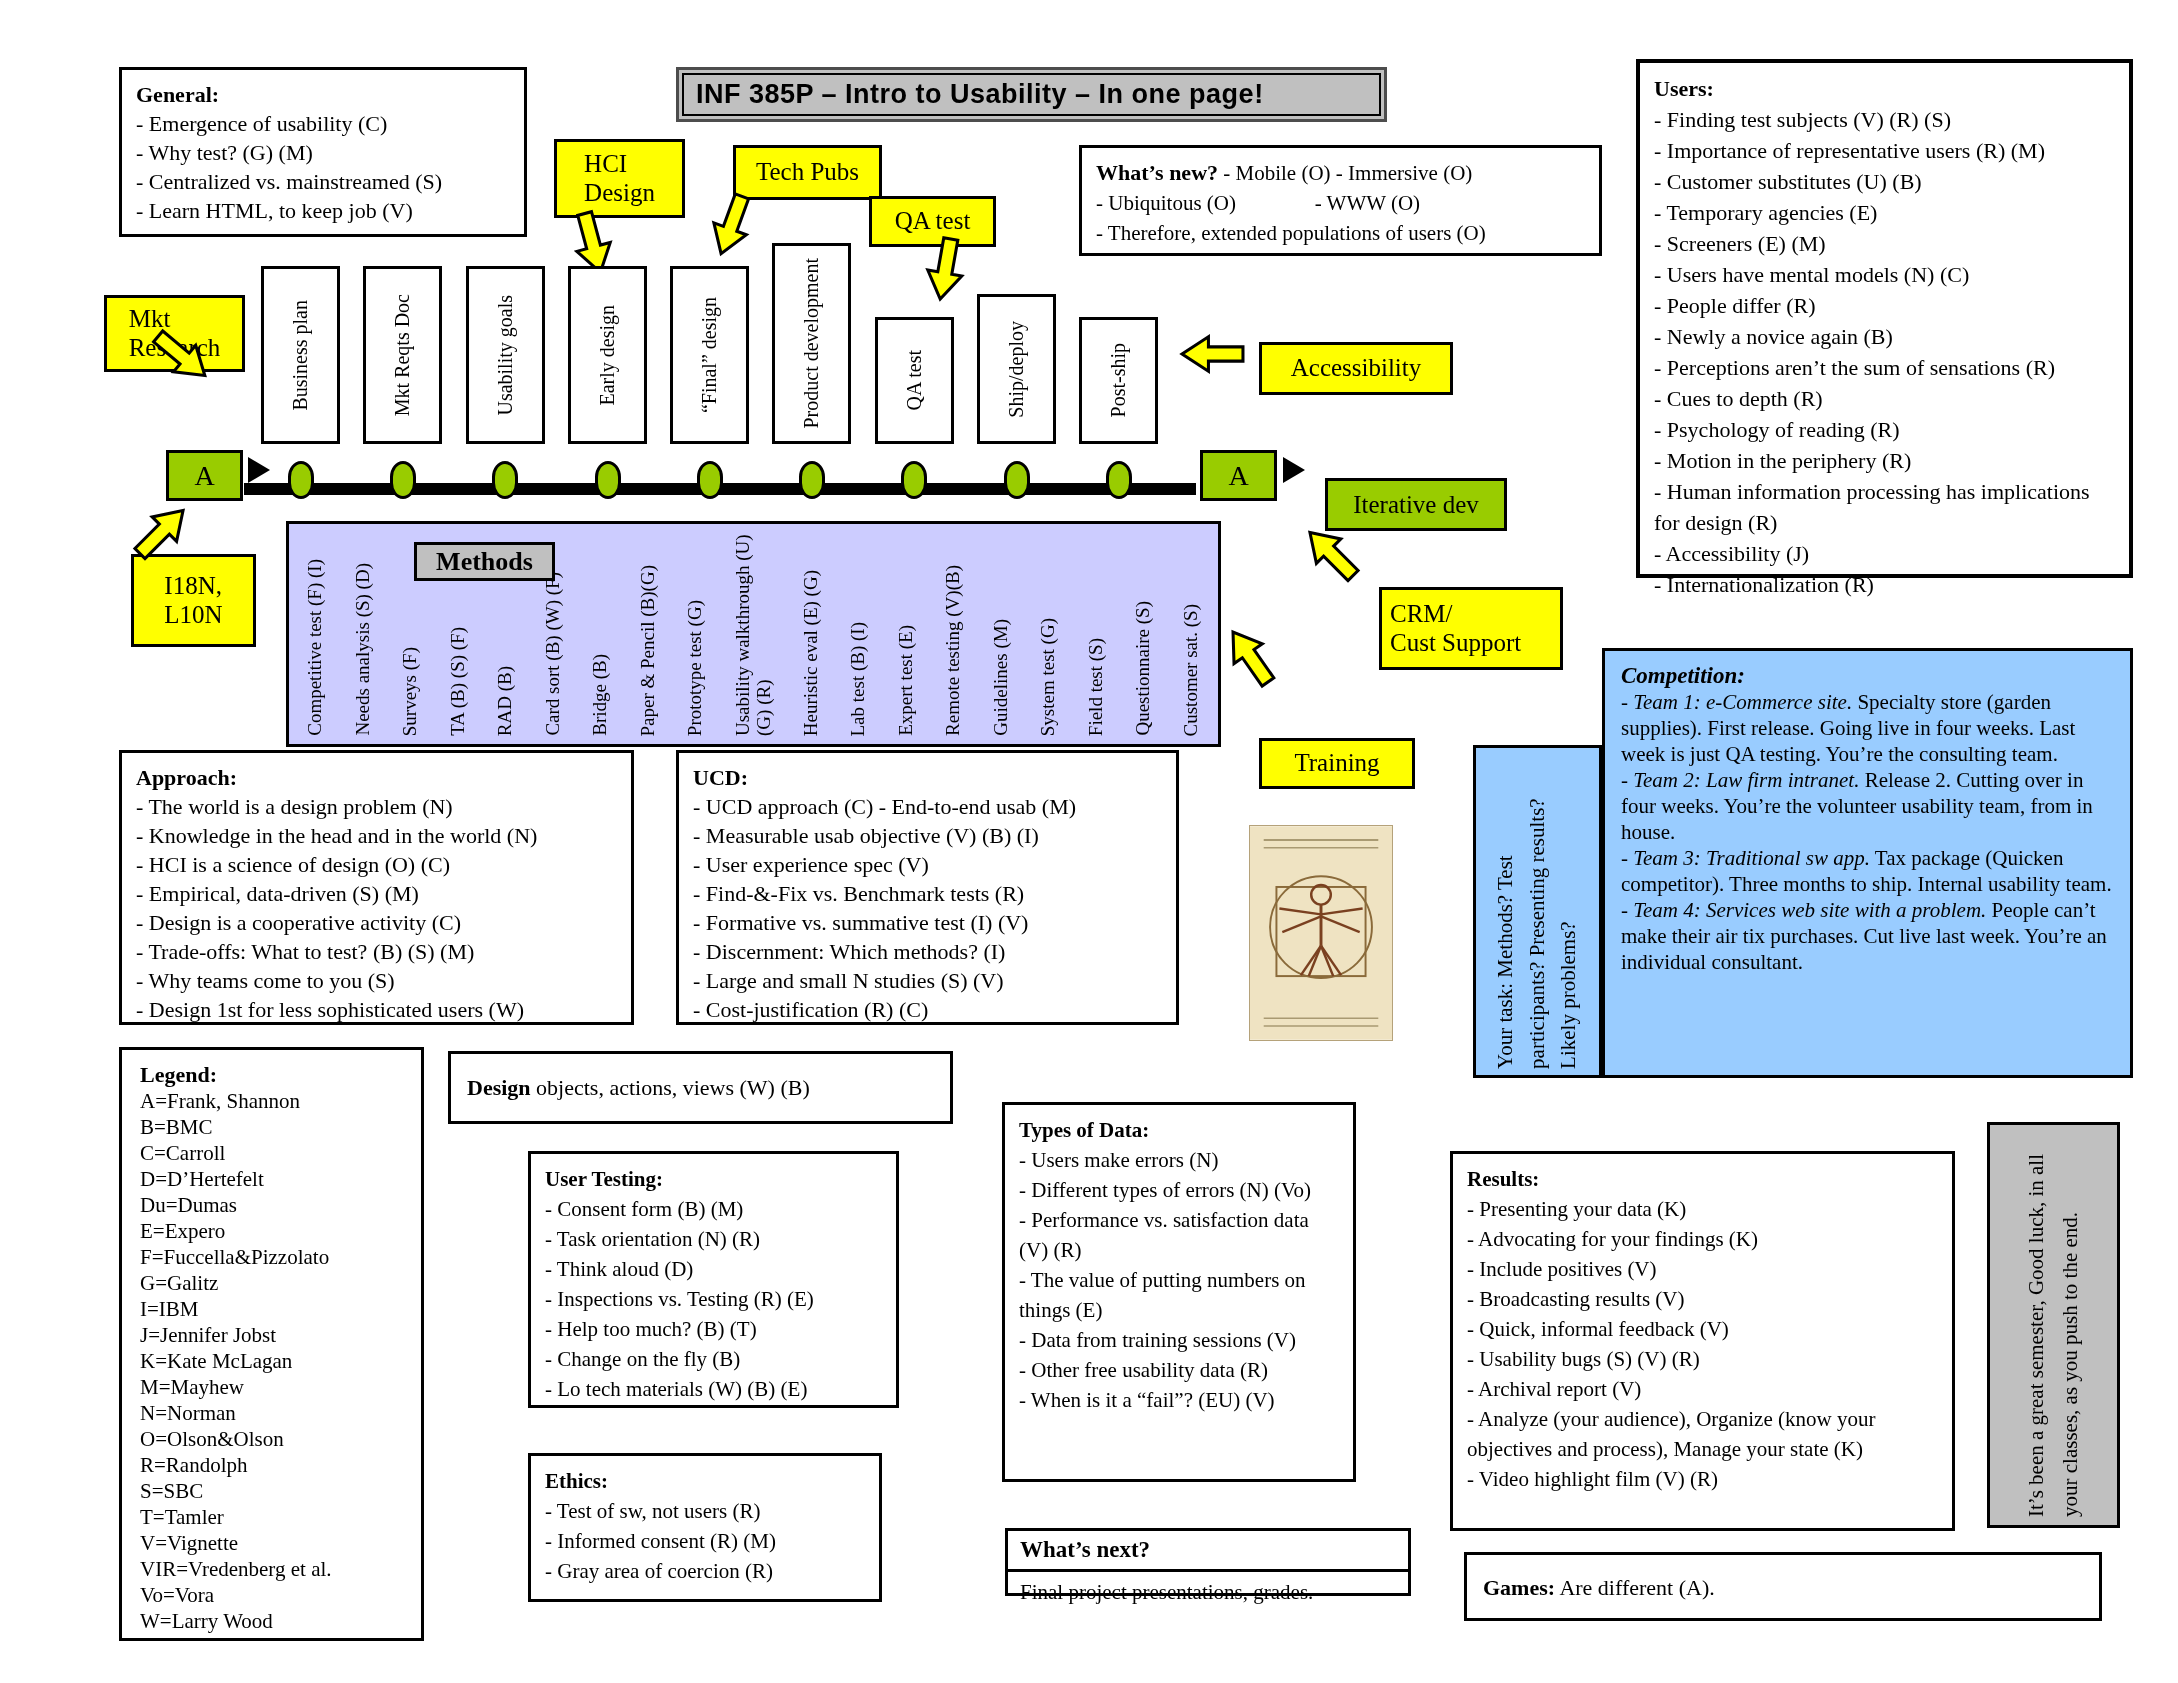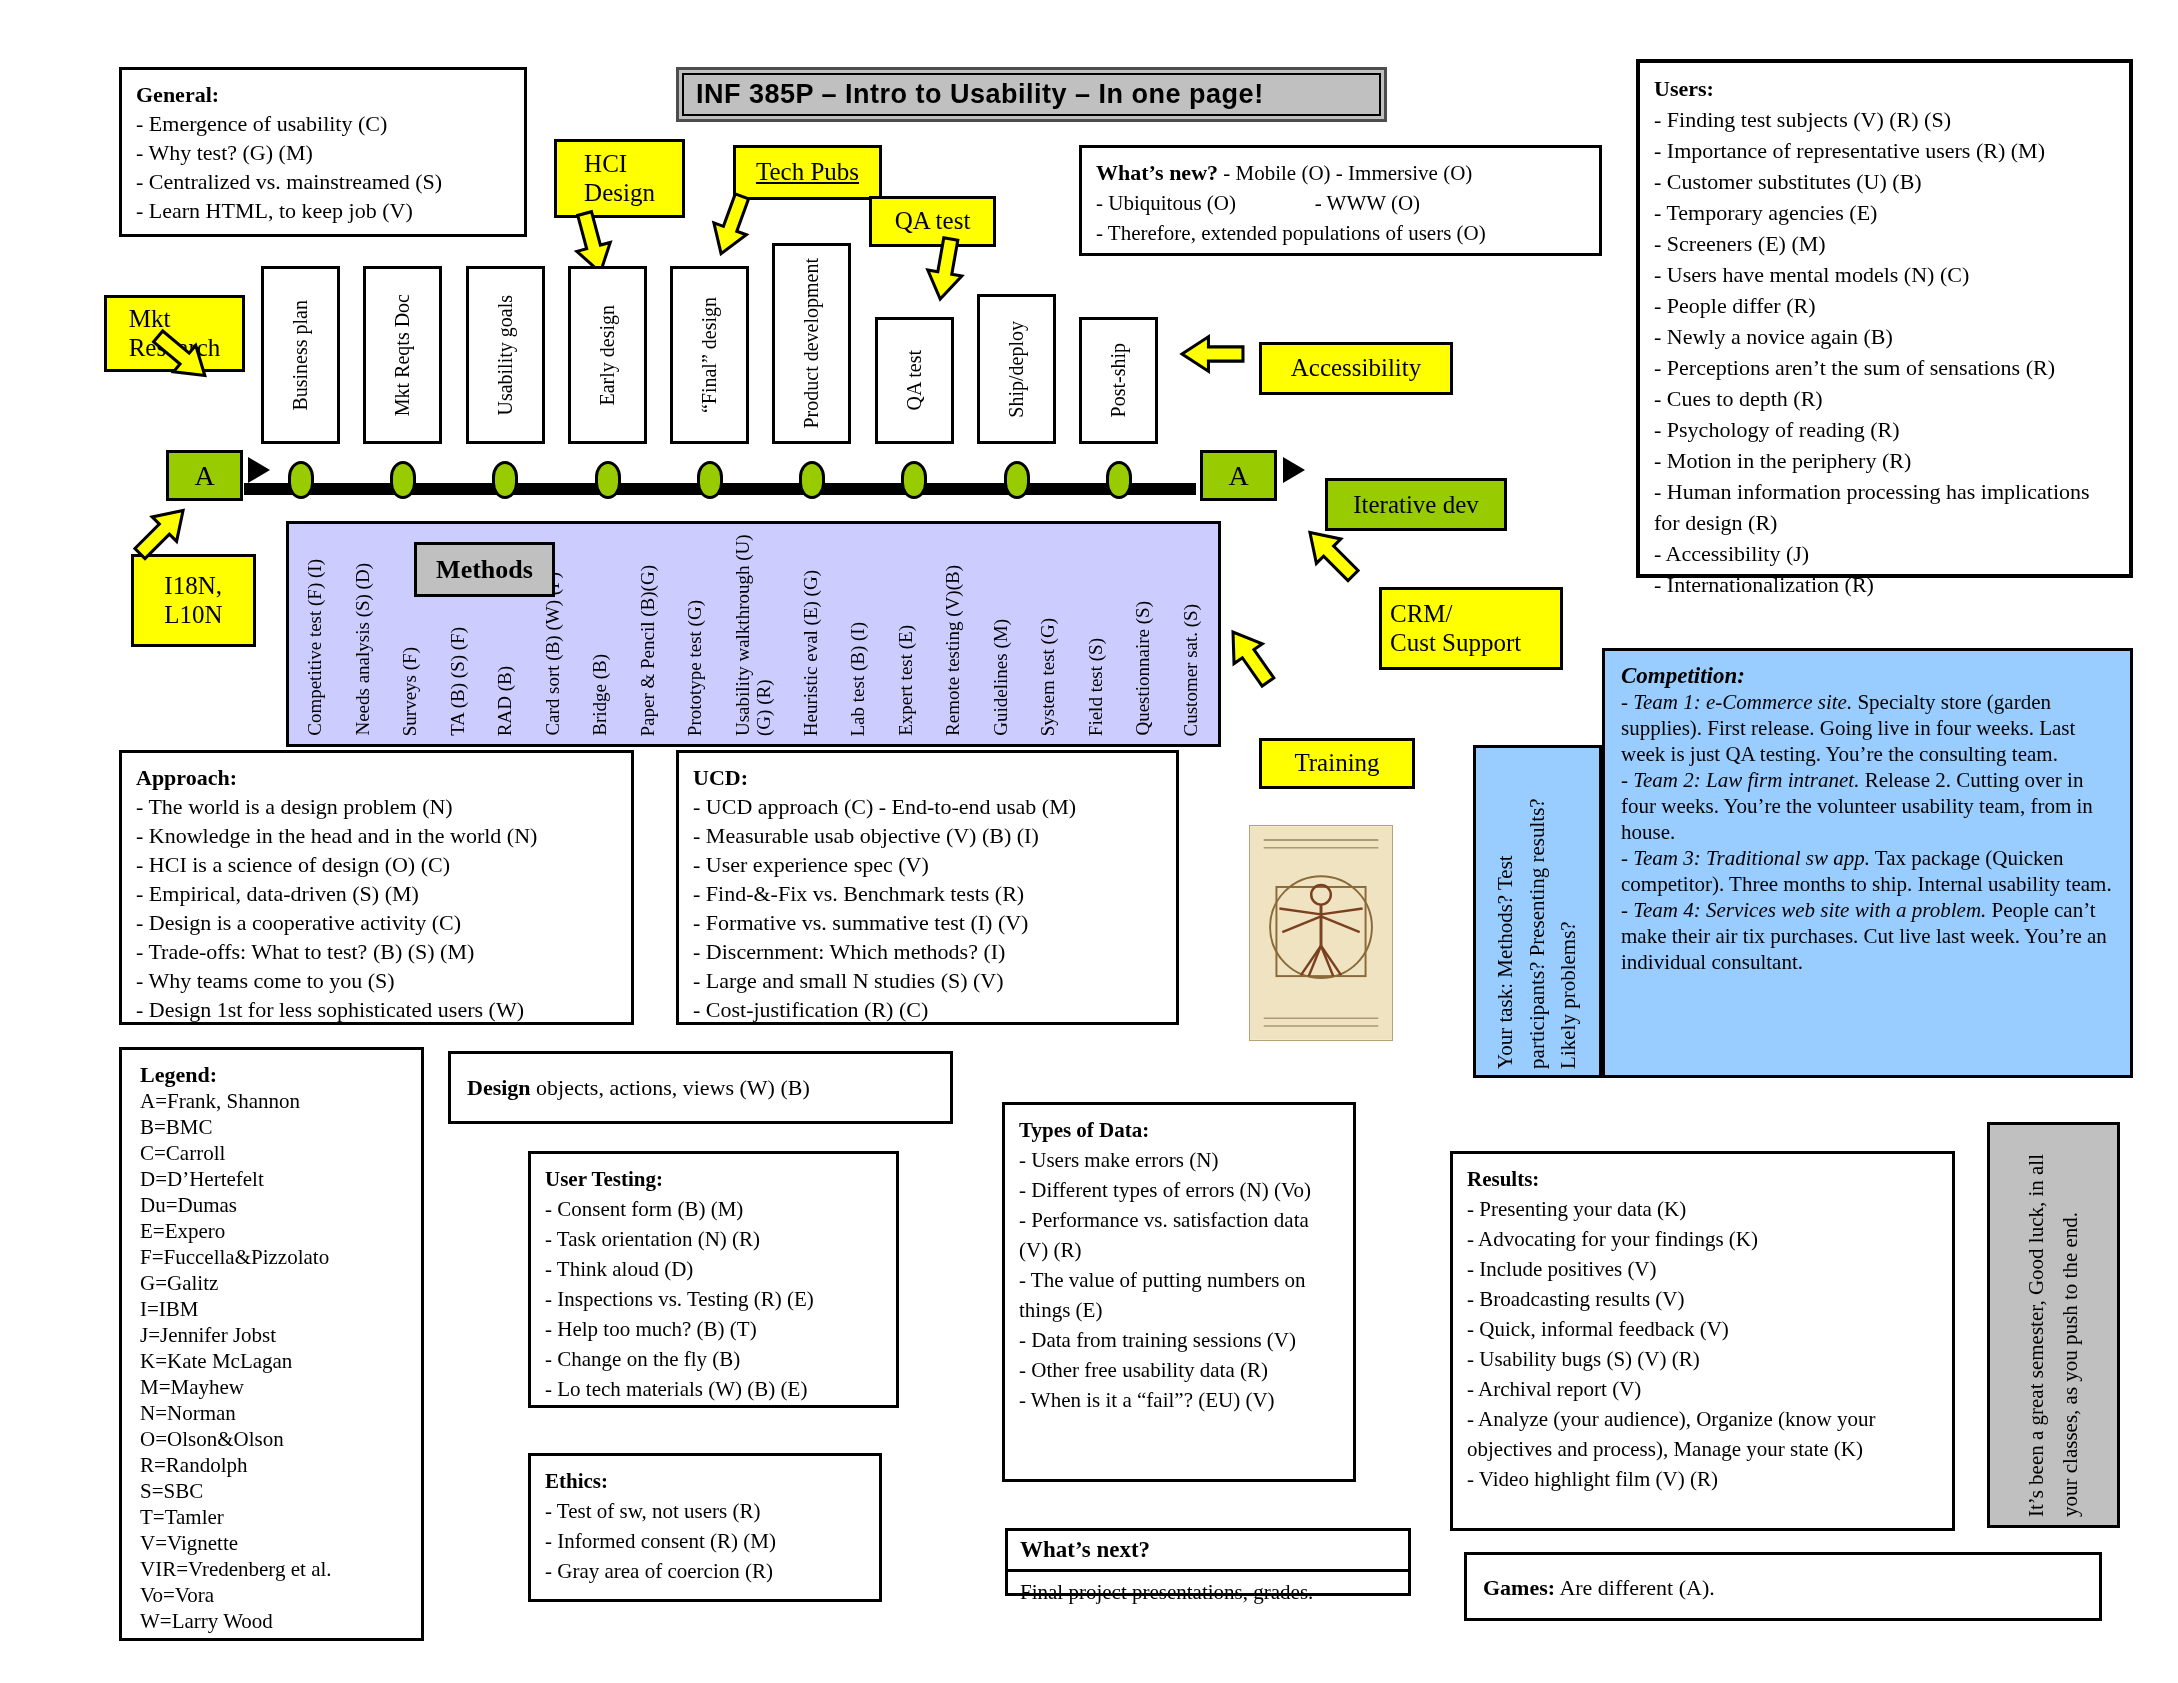--- a/index.html
+++ b/index.html
@@ -45,21 +45,21 @@
   .oval { position: absolute; top: 461px; width: 26px; height: 38px; background: #99cc00; border: 3px solid #000;
     border-radius: 50% 50% 50% 50% / 42% 42% 42% 42%; }
   .iter { position: absolute; left: 1325px; top: 450px; width: 182px; height: 53px; background: #99cc00;
     border: 3px solid #000; display: flex; align-items: center; justify-content: center; font-size: 25px; margin-top: 28px; }
 
   
   .methods { position: absolute; left: 286px; top: 521px; width: 935px; height: 226px;
     background: #ccccff; border: 3px solid #000; }
   .mrow { display: flex; height: 100%; align-items: flex-end; justify-content: space-between; padding: 8px 16px; }
   .mitem { writing-mode: vertical-rl; transform: rotate(180deg); font-size: 19px; max-height: 100%; line-height: 1.1; }
-  .mlabel { position: absolute; left: 125px; top: 18px; width: 141px; height: 55px; background: #c0c0c0;
+  .mlabel { position: absolute; left: 125px; top: 18px; width: 141px; height: 39px; background: #c0c0c0;
     border: 3px solid #000; display: flex; align-items: center; justify-content: center;
     font-weight: bold; font-size: 26px; }
 
   
   .bluebox { position: absolute; background: #99ccff; border: 3px solid #000; }
   .comp { padding: 12px 16px; font-size: 21px; line-height: 26px; }
   .comp .ct { font-weight: bold; font-style: italic; font-size: 23px; }
   .team .lead { font-style: italic; }
   .rotbox { display: flex; align-items: center; justify-content: center; }
   .rottext { writing-mode: vertical-rl; transform: rotate(180deg); font-size: 21px; line-height: 1.5; max-height: 96%; }
@@ -116,21 +116,21 @@
       <div class="li">- Human information processing has implications for design (R)</div>
       <div class="li">- Accessibility (J)</div>
       <div class="li">- Internationalization (R)</div>
     </div>
 </div>
 
 <div class="callout" style="left:104px; top:295px; width:141px; height:77px;">Mkt
 Research</div>
 <div class="callout" style="left:554px; top:139px; width:131px; height:79px;">HCI
 Design</div>
-<div class="callout" style="left:733px; top:145px; width:149px; height:55px;text-decoration:underline;">Tech Pubs</div>
+<div class="callout" style="left:733px; top:145px; width:149px; height:55px;">Tech Pubs</div>
 <div class="callout" style="left:869px; top:196px; width:127px; height:51px;">QA test</div>
 <div class="callout" style="left:1259px; top:342px; width:194px; height:53px;">Accessibility</div>
 <div class="callout" style="left:131px; top:554px; width:125px; height:93px;">I18N,
 L10N</div>
 <div class="callout" style="left:1379px; top:587px; width:184px; height:83px; justify-content:flex-start;">CRM/
 Cust Support</div>
 <div class="callout" style="left:1259px; top:738px; width:156px; height:51px;">Training</div>
 
 <svg class="yarrow" viewBox="0 0 64 40" style="left:149px; top:335px; transform:rotate(40deg);">
     <path d="M2,13 L36,13 L36,3 L62,20 L36,37 L36,27 L2,27 Z"></path>

